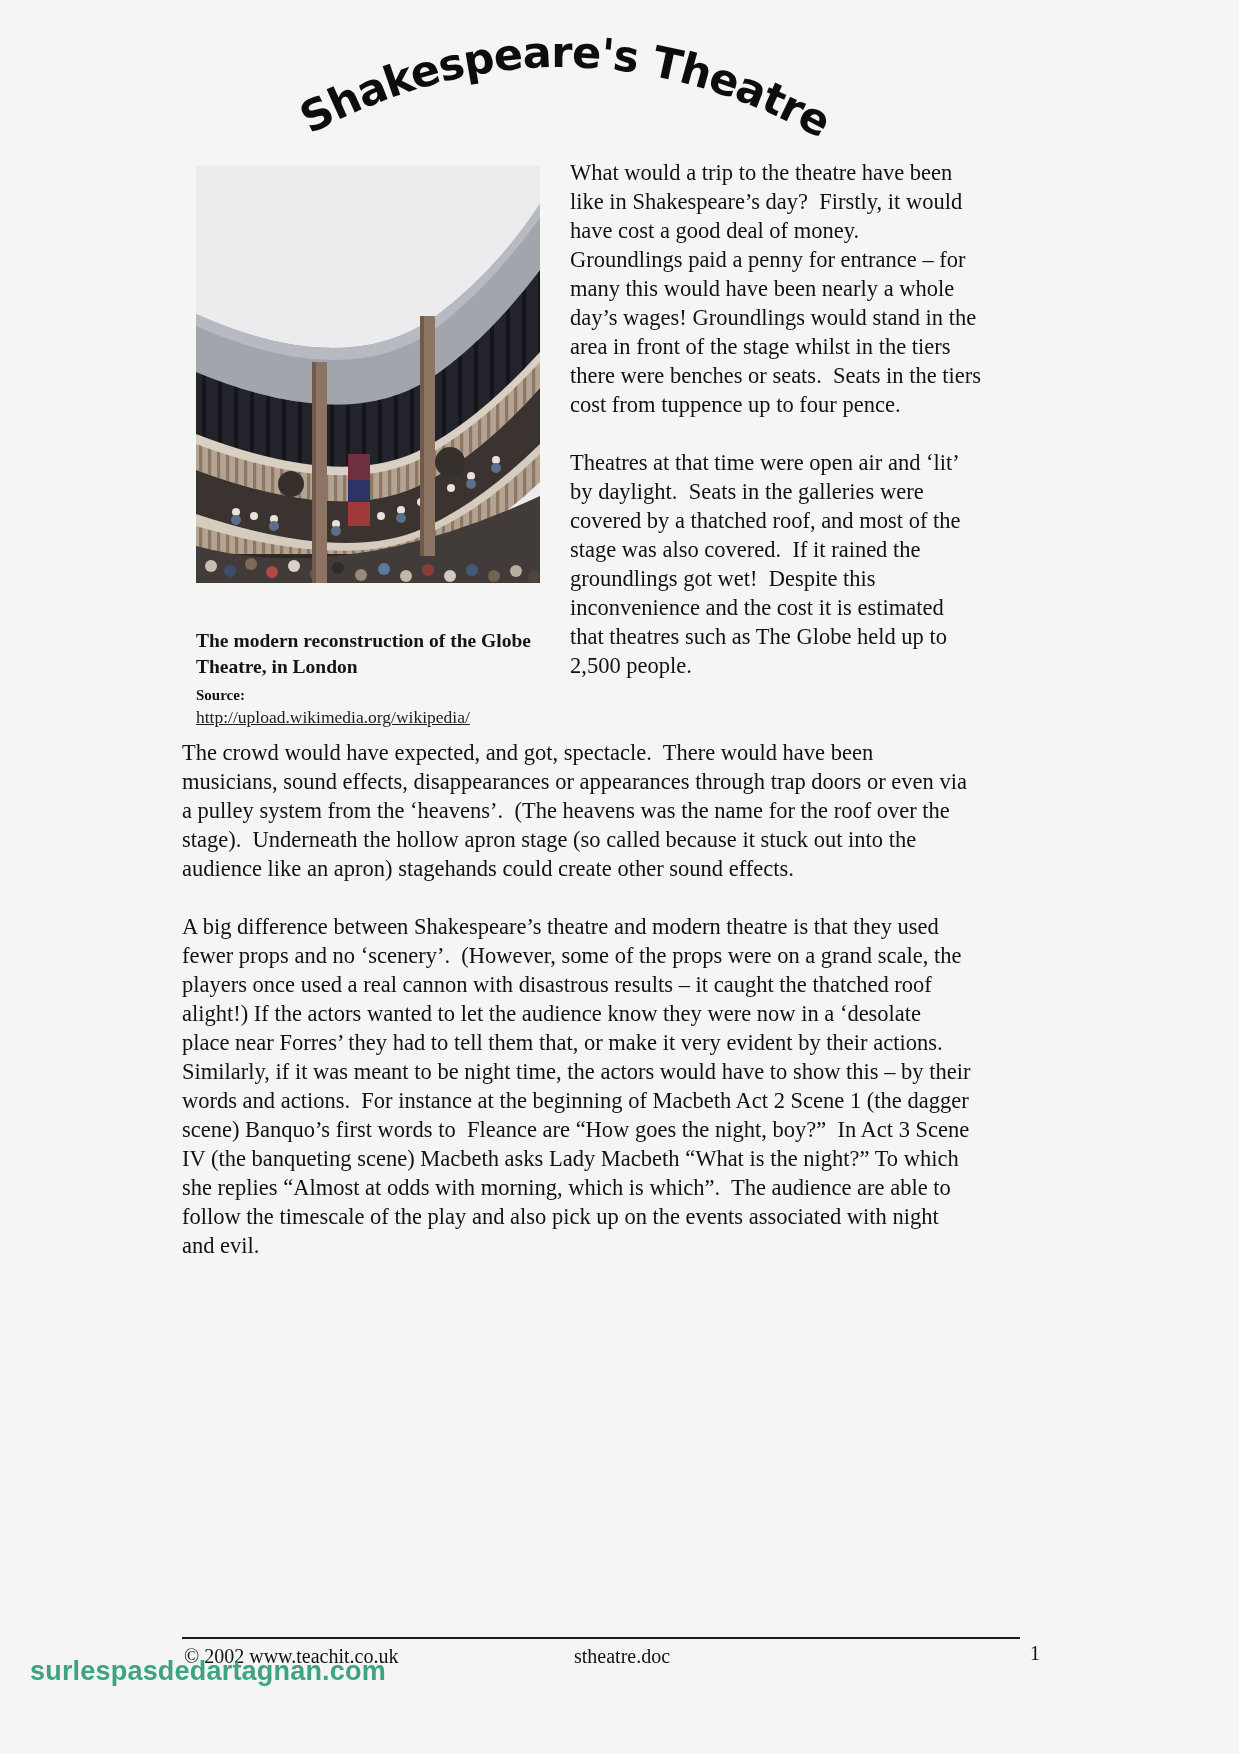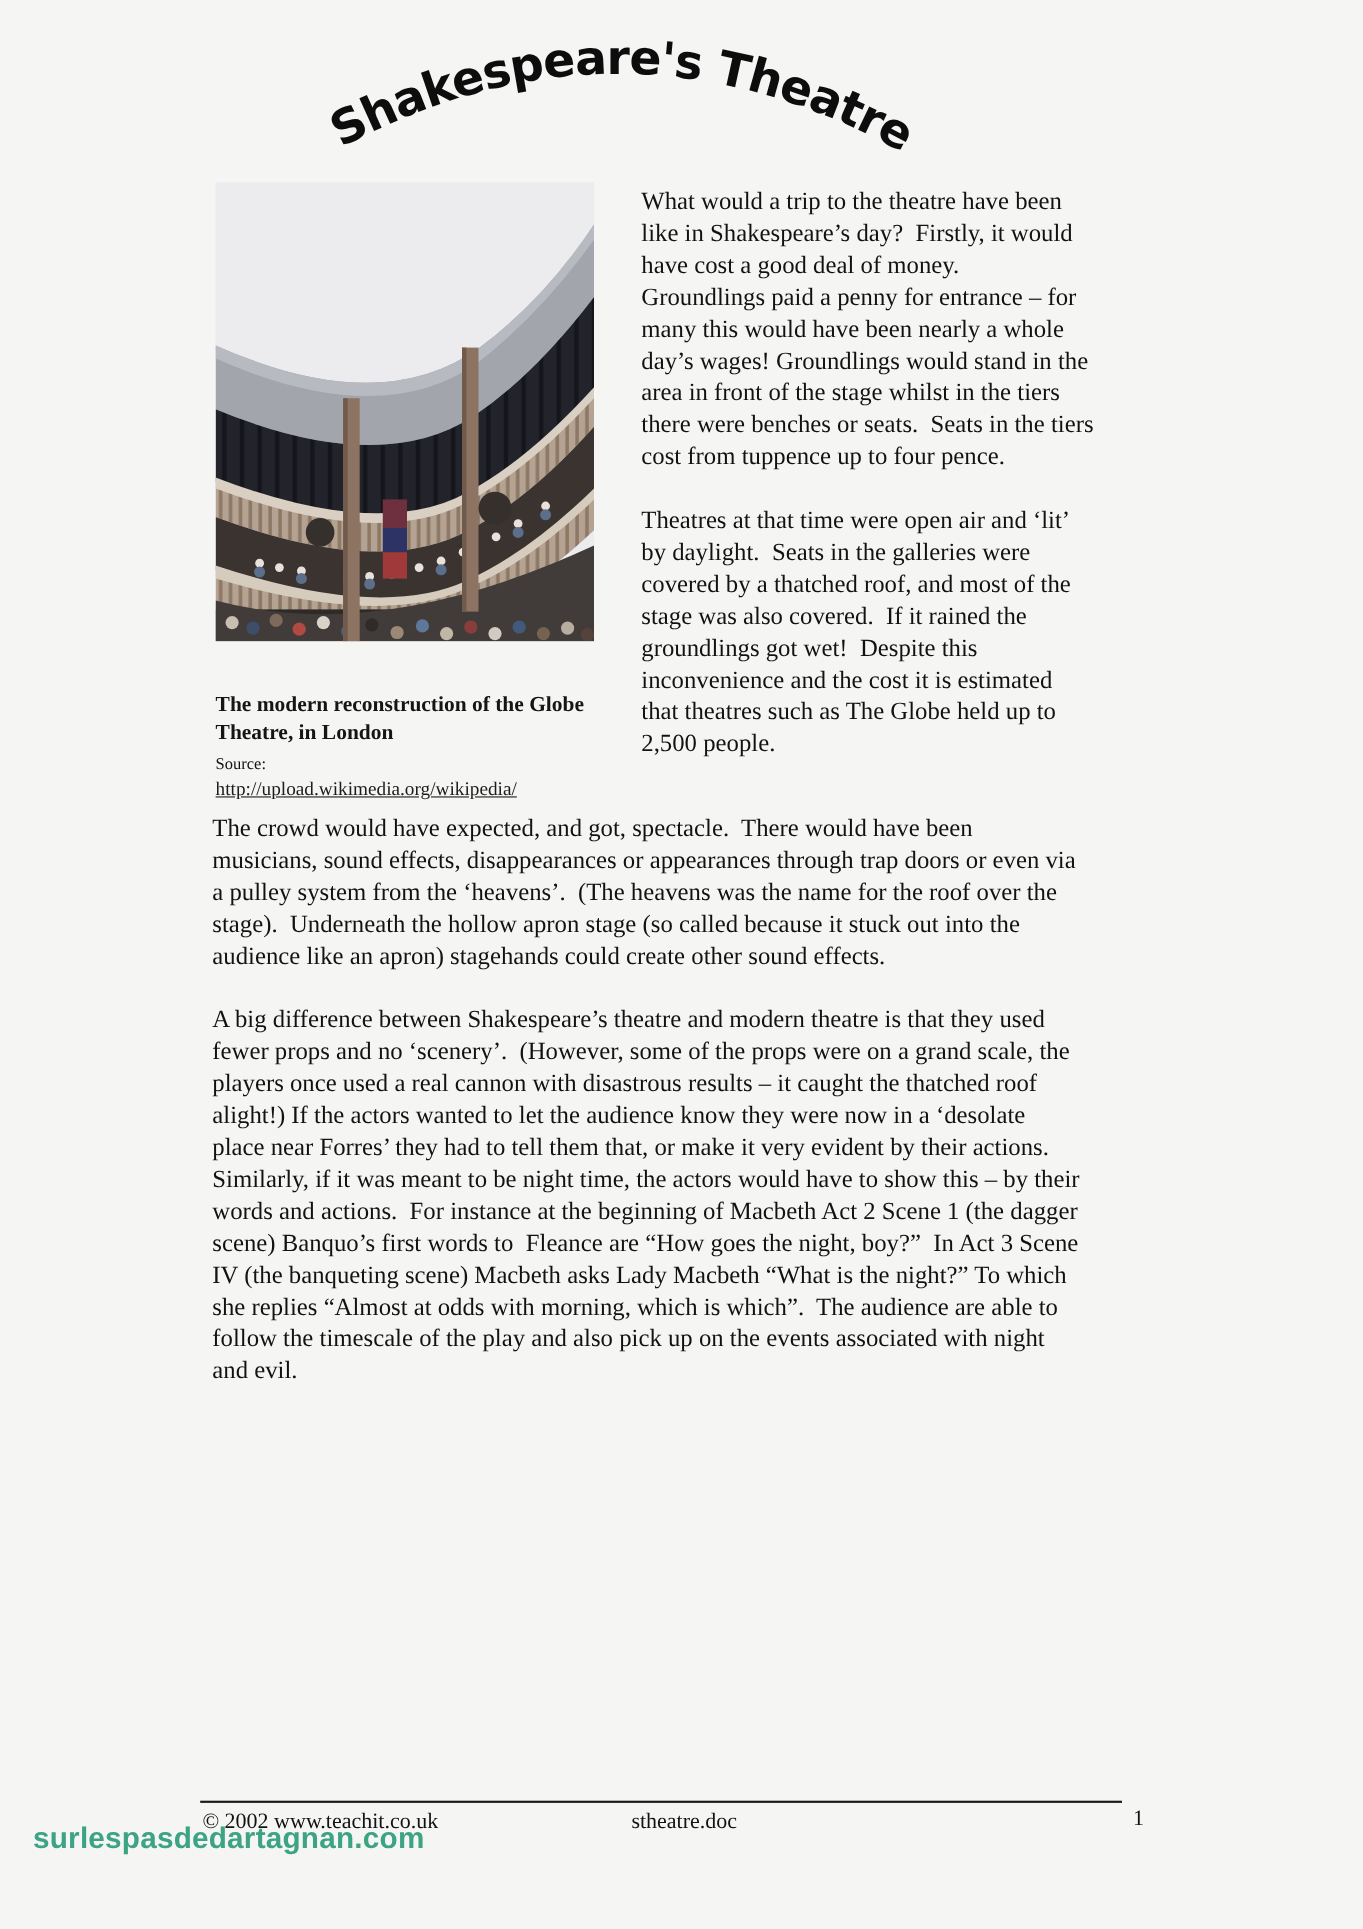--- a/index.html
+++ b/index.html
@@ -23,33 +23,33 @@
     position:absolute;left:196px;top:166px;width:344px;height:417px;
     background:#ececee;
   }
   .caption-block{
     position:absolute;left:196px;top:628px;width:344px;
   }
   .caption{
     font-weight:bold;font-size:19.5px;line-height:1.32;color:#151515;
   }
   .source-label{
-    font-weight:normal;font-size:15px;margin-top:8px;
+    font-weight:bold;font-size:15px;margin-top:8px;
   }
   .source-url{
     font-size:17.5px;line-height:1.5;color:#1c1c1c;text-decoration:underline;
   }
   .intro-col{
-    position:absolute;left:570px;top:168px;width:412px;
-    font-size:22.5px;line-height:29px;margin-left:13px;
+    position:absolute;left:570px;top:158px;width:412px;
+    font-size:22.5px;line-height:29px;
   }
   .intro-col p{margin:0 0 29px 0;white-space:pre-wrap;}
   .body-flow{
     position:absolute;left:182px;top:738px;width:792px;
-    font-size:22.5px;line-height:29px;margin-left:11px;
+    font-size:22.5px;line-height:29px;
   }
   .body-flow p{margin:0 0 29px 0;white-space:pre-wrap;}
   .footer-rule{
     position:absolute;left:182px;top:1637px;width:838px;height:0;
     border-top:2px solid #1c1c1c;
   }
   .footer-copyright{
     position:absolute;left:184px;top:1645px;font-size:20px;
   }
   .footer-filename{

